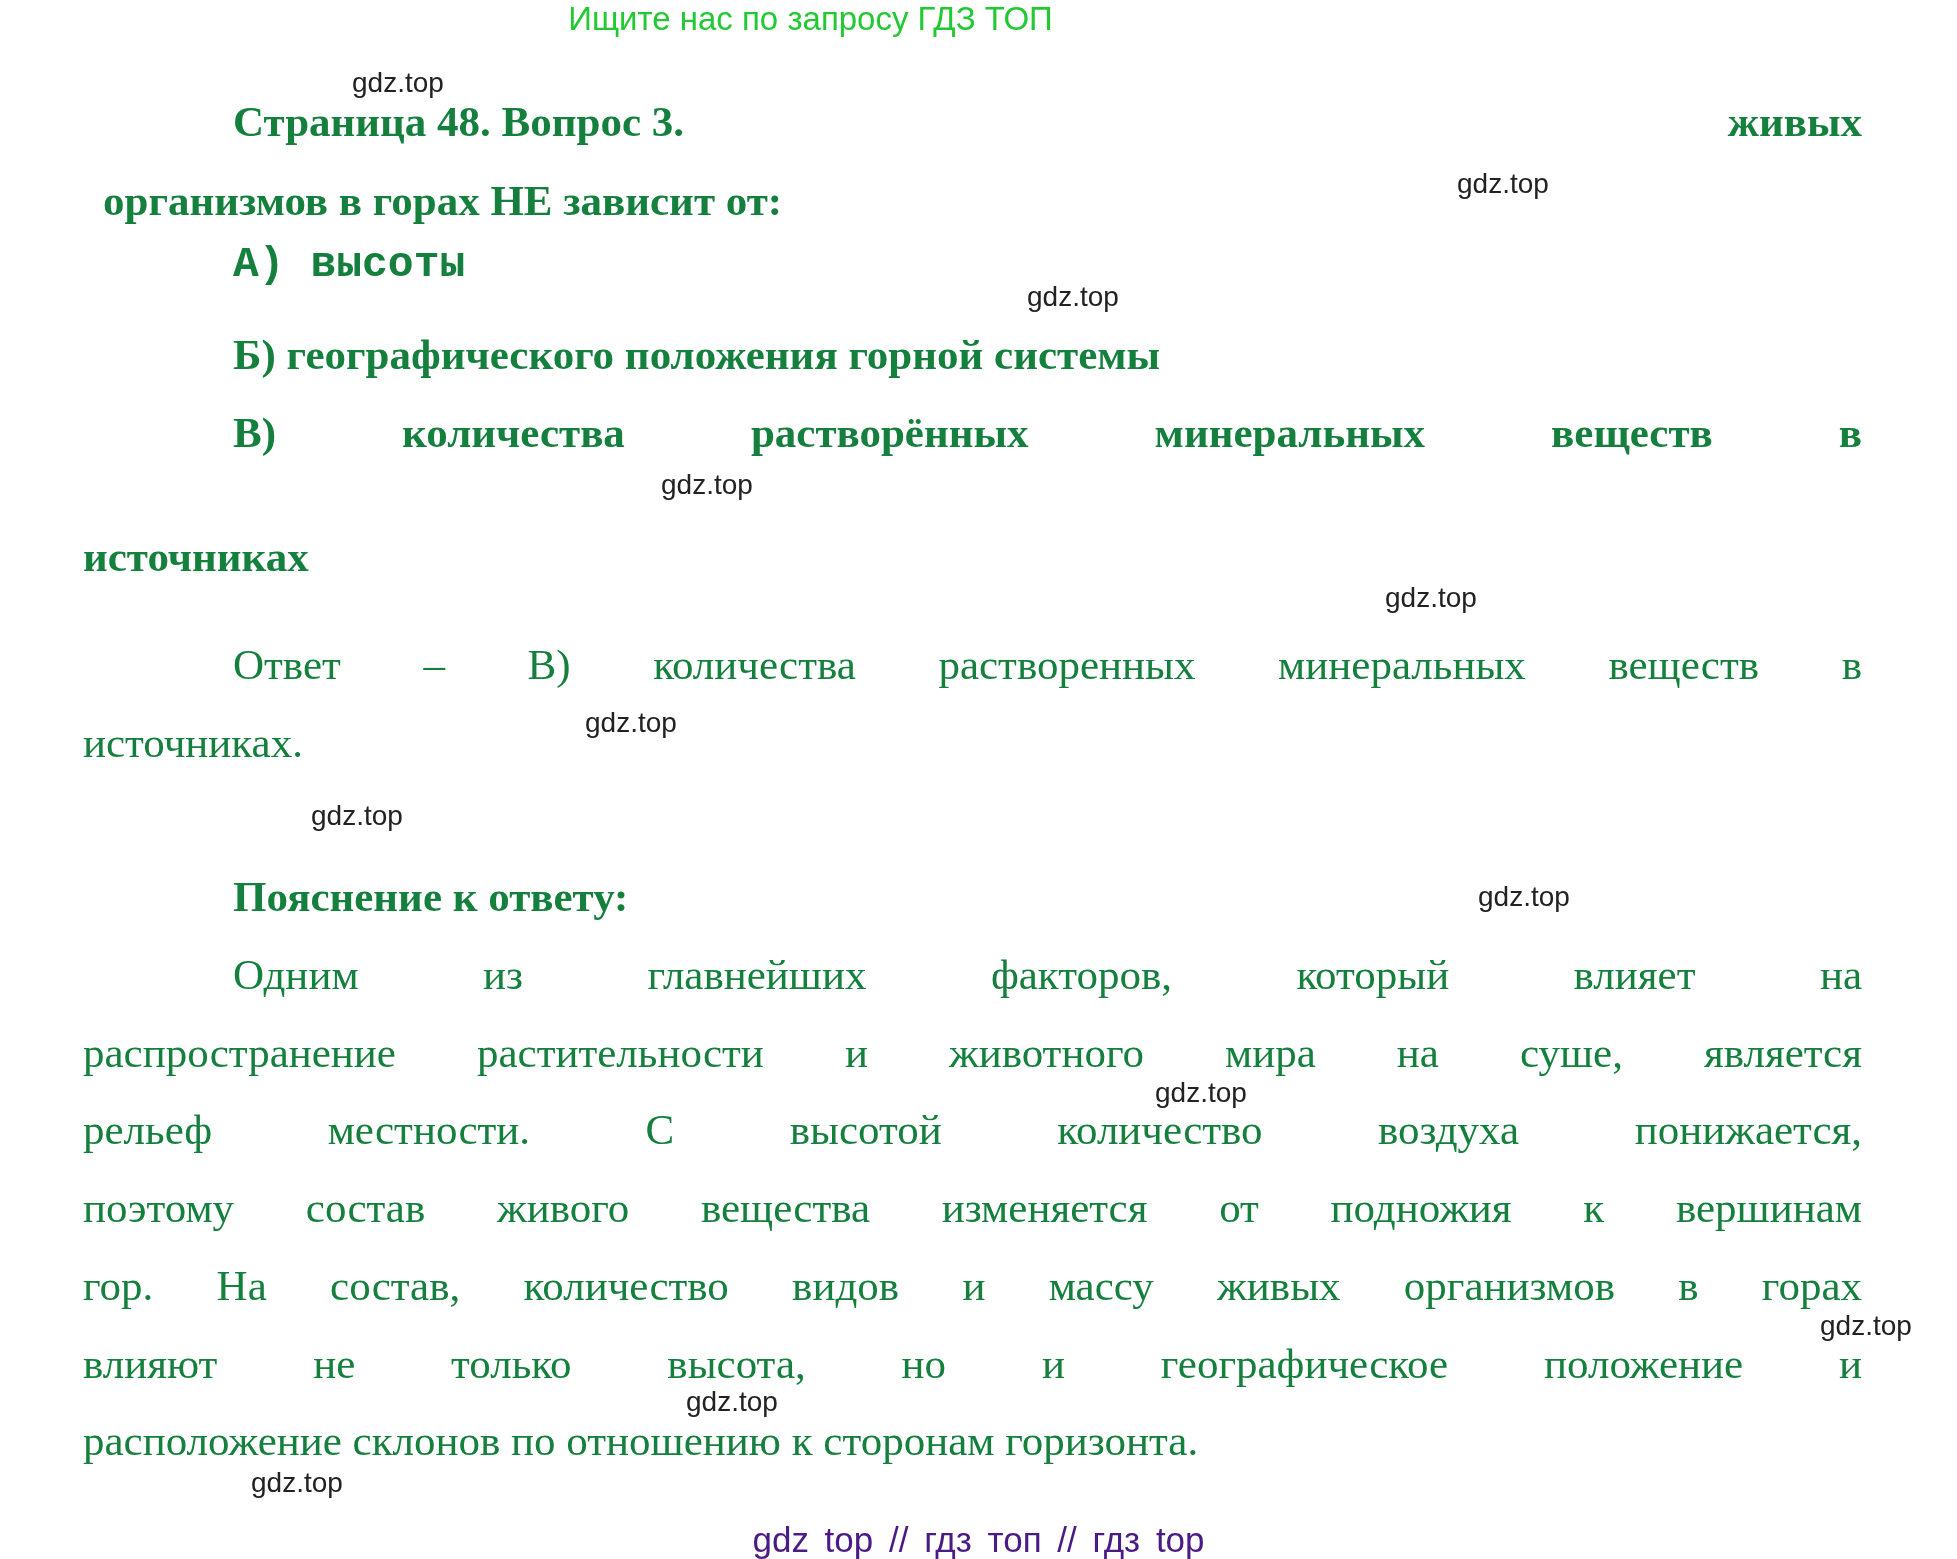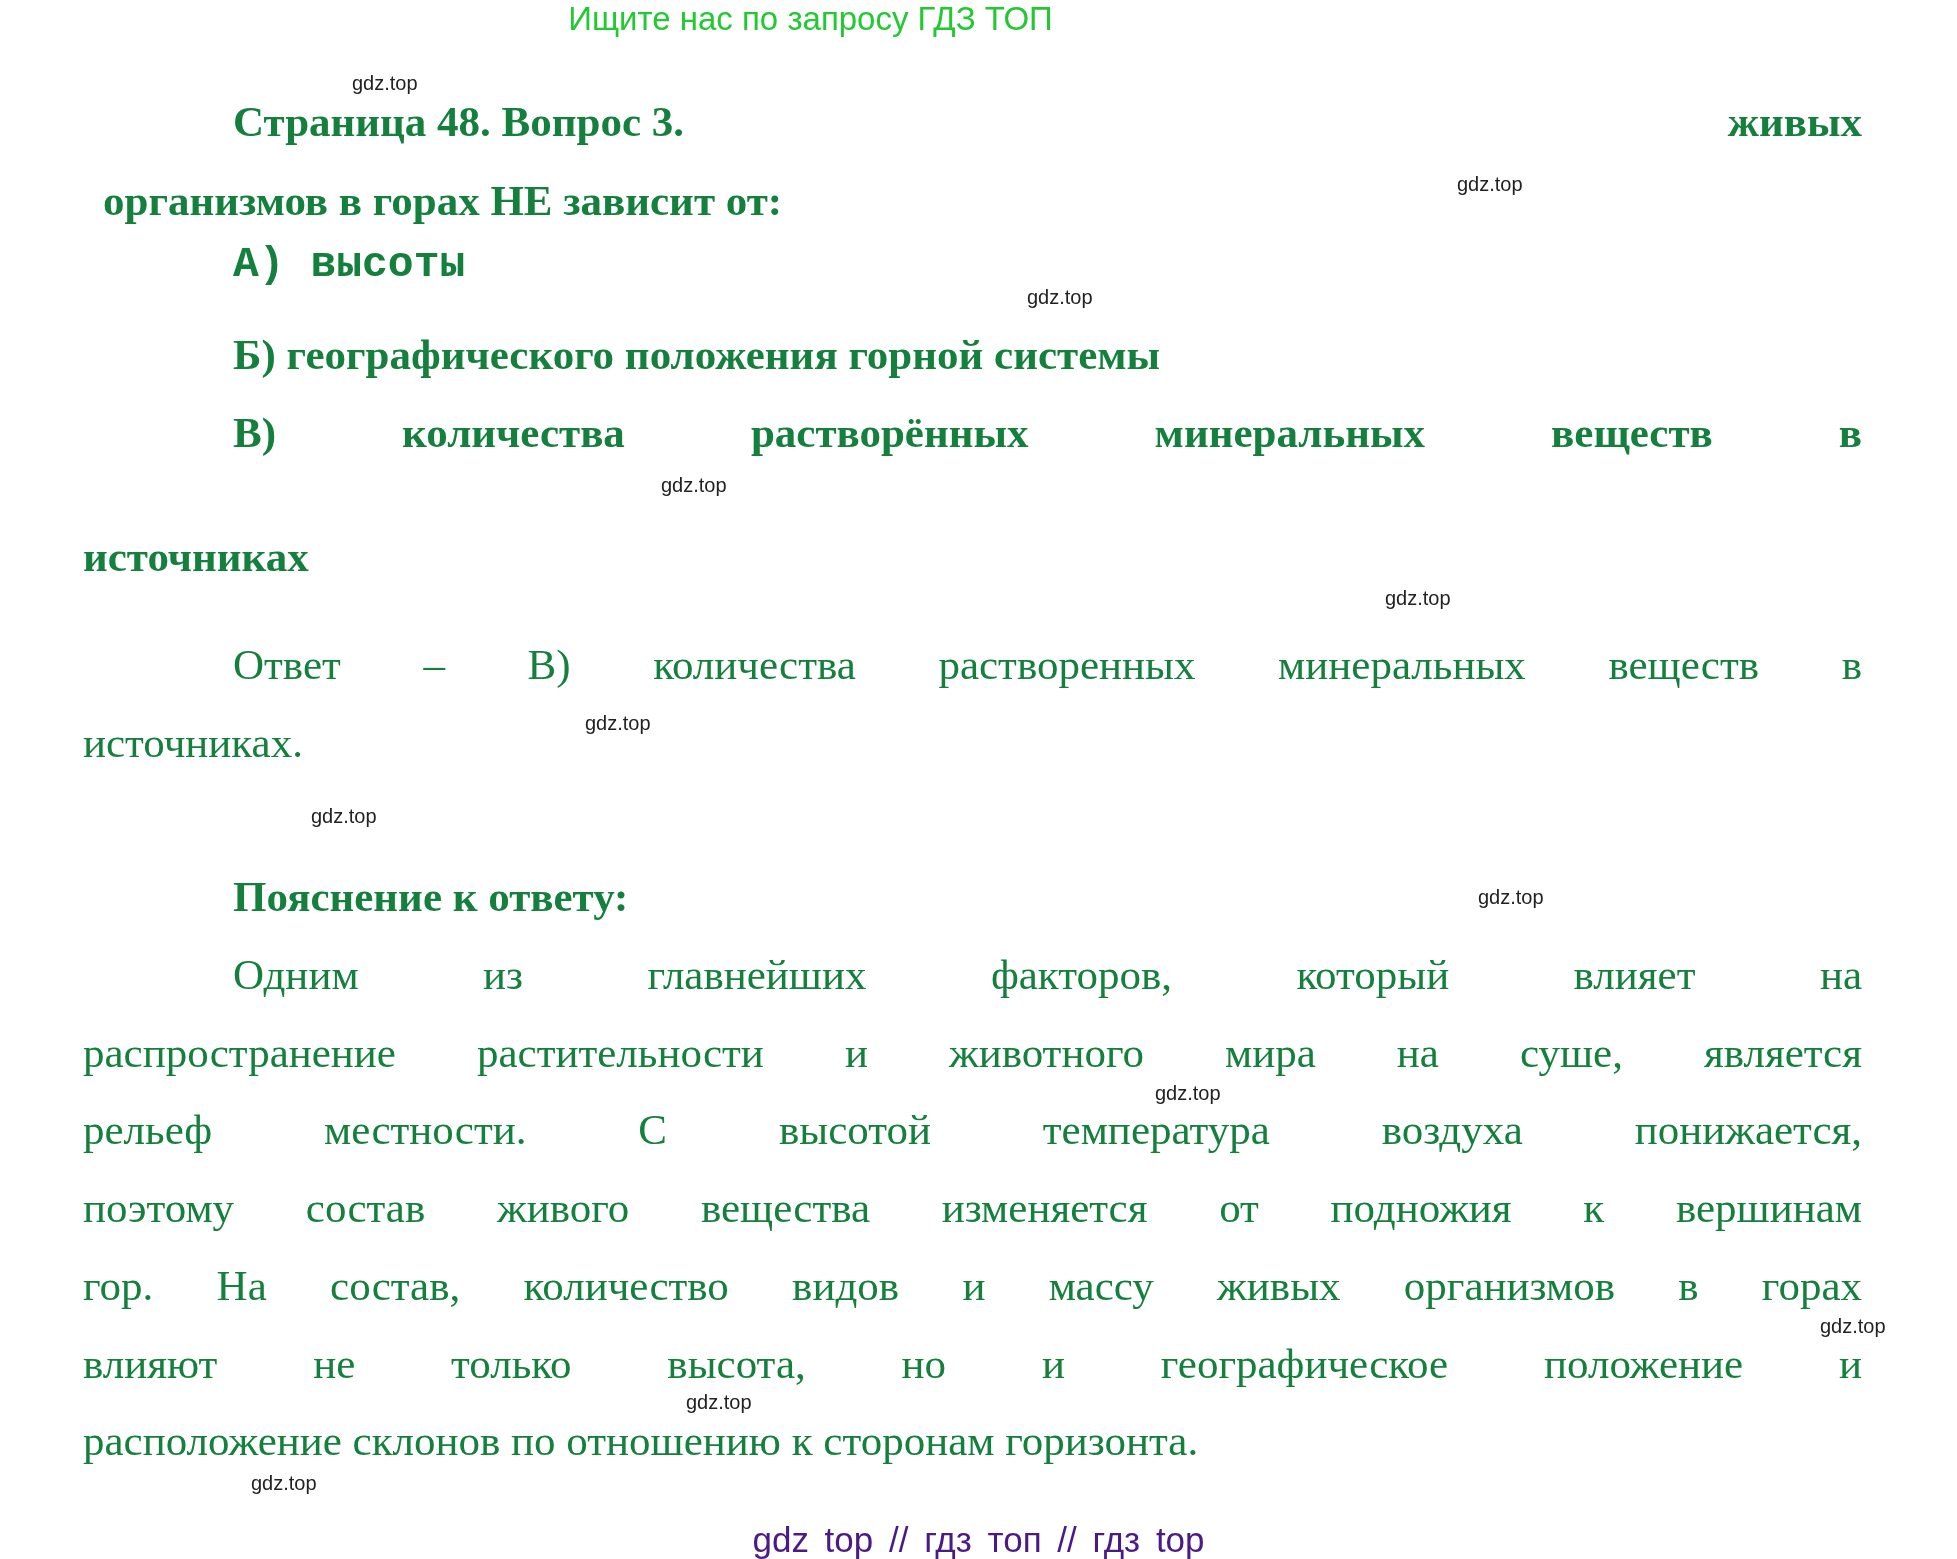--- a/index.html
+++ b/index.html
@@ -1,21 +1,21 @@
 <!DOCTYPE html>
 <html><head>
 <meta charset="utf-8">
 <style>
   html, body { margin:0; padding:0; background:#ffffff; }
   body { width:1957px; height:1559px; position:relative; overflow:hidden; }
   .banner { position:absolute; top:0; left:0; width:1621px; text-align:center;
     font-family:"Liberation Sans", sans-serif; font-size:33px; color:#22c932; line-height:38px; }
   .footer { position:absolute; top:1518px; left:0; width:1957px; text-align:center;
     font-family:"Liberation Sans", sans-serif; font-size:35px; color:#4a1a85; line-height:44px; word-spacing:6px; }
-  .wm { position:absolute; font-family:"Liberation Sans", sans-serif; font-size:20px; color:#222; line-height:30px; }
+  .wm { position:absolute; font-family:"Liberation Sans", sans-serif; font-size:28px; color:#222; line-height:30px; }
   .line { position:absolute; left:83px; width:1779px; font-family:"Liberation Serif", serif;
     font-size:43px; line-height:66px; color:#15803d; white-space:nowrap; }
   .just { text-align:justify; text-align-last:justify; }
   .bold { font-weight:bold; }
   .indent { left:233px; width:1629px; }
 </style>
 </head>
 <body>
 
 <div class="banner">Ищите нас по запросу ГДЗ ТОП</div>
@@ -31,21 +31,21 @@
 <div class="line bold indent" style="top:322px;">Б) географического положения горной системы</div>
 <div class="line bold indent just" style="top:400px;">В) количества растворённых минеральных веществ в</div>
 <div class="line bold" style="top:476px;margin-top:48px;">источниках</div>
 
 <div class="line indent just" style="top:632px;">Ответ – В) количества растворенных минеральных веществ в</div>
 <div class="line" style="top:710px;">источниках.</div>
 
 <div class="line bold indent" style="top:864px;">Пояснение к ответу:</div>
 <div class="line indent just" style="top:942px;">Одним из главнейших факторов, который влияет на</div>
 <div class="line just" style="top:1020px;">распространение растительности и животного мира на суше, является</div>
-<div class="line just" style="top:1097px;">рельеф местности. С высотой температура воздуха понижается,</div>
+<div class="line just" style="top:1097px;">рельеф местности. С высотой количество воздуха понижается,</div>
 <div class="line just" style="top:1175px;">поэтому состав живого вещества изменяется от подножия к вершинам</div>
 <div class="line just" style="top:1253px;">гор. На состав, количество видов и массу живых организмов в горах</div>
 <div class="line just" style="top:1331px;">влияют не только высота, но и географическое положение и</div>
 <div class="line" style="top:1408px;">расположение склонов по отношению к сторонам горизонта.</div>
 
 <div class="wm" style="left:352px; top:68px;">gdz.top</div>
 <div class="wm" style="left:1457px; top:169px;">gdz.top</div>
 <div class="wm" style="left:1027px; top:282px;">gdz.top</div>
 <div class="wm" style="left:661px; top:470px;">gdz.top</div>
 <div class="wm" style="left:1385px; top:583px;">gdz.top</div>

